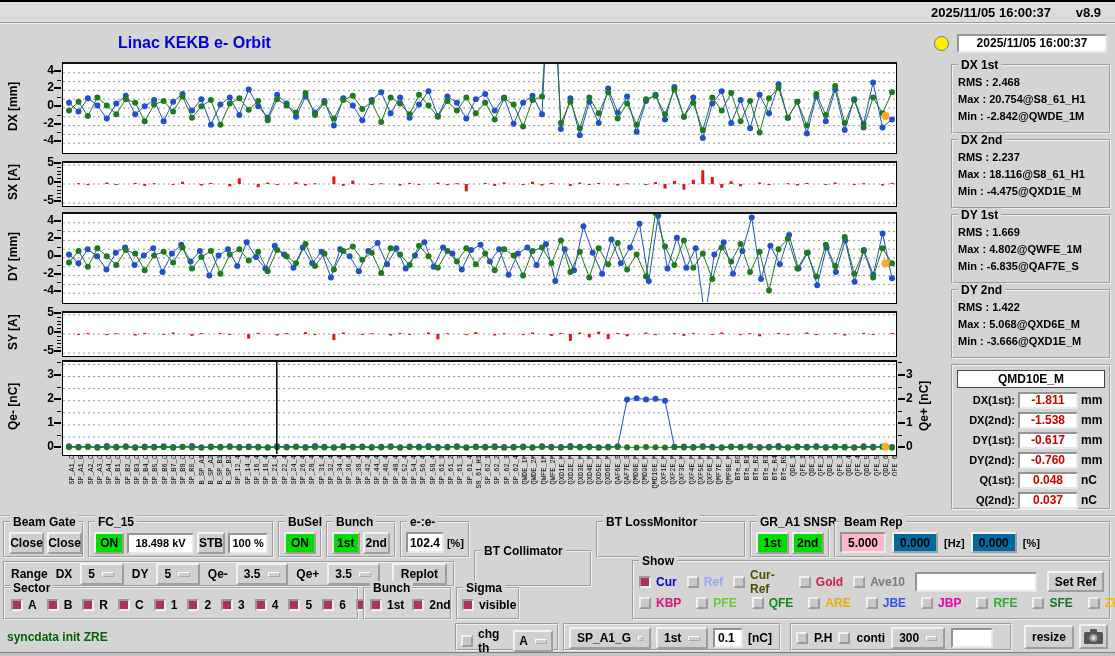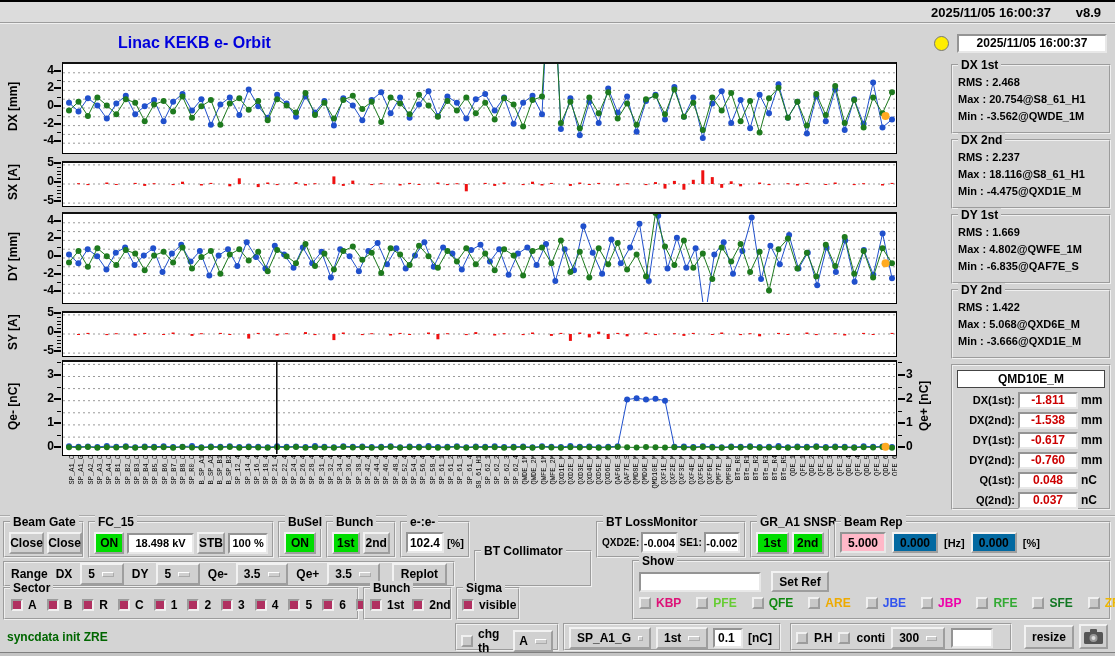--- a/index.html
+++ b/index.html
@@ -980,21 +980,21 @@
     <span class="xlab" style="left: 801.3px;">QDE_5</span>
     <span class="xlab" style="left: 810.5px;">QFE_5</span>
     <span class="xlab" style="left: 819.8px;">QDE_6</span>
     <span class="xlab" style="left: 829px;">QFE_6</span>
   </div>
 
 <div class="statbox" style="top:62px">
   <span class="glabel">DX 1st</span>
   <div>RMS : 2.468</div>
   <div>Max : 20.754@S8_61_H1</div>
-  <div>Min : -3.562@QWDE_1M</div>
+  <div>Min : -2.842@QWDE_1M</div>
 </div>
 <div class="statbox" style="top:137px">
   <span class="glabel">DX 2nd</span>
   <div>RMS : 2.237</div>
   <div>Max : 18.116@S8_61_H1</div>
   <div>Min : -4.475@QXD1E_M</div>
 </div>
 <div class="statbox" style="top:212px">
   <span class="glabel">DY 1st</span>
   <div>RMS : 1.669</div>
@@ -1078,26 +1078,20 @@
   <div class="grow">
     <div class="wfield" style="width:40px">102.4</div>
     <span class="lbl">[%]</span>
   </div>
 </div>
 <div class="group" style="left:474px;top:548px;width:118px;height:37px">
   <span class="glabel">BT Collimator</span>
 </div>
 <div class="group" style="left:596px;top:519px;width:150px;height:37px">
   <span class="glabel">BT LossMonitor</span>
-  <div class="grow" style="gap:2px">
-    <span class="lbl" style="font-size:10px">QXD2E:</span>
-    <div class="wfield" style="width:40px;font-size:11px">-0.004</div>
-    <span class="lbl" style="font-size:10px">SE1:</span>
-    <div class="wfield" style="width:40px;font-size:11px">-0.002</div>
-  </div>
 </div>
 <div class="group" style="left:750px;top:519px;width:80px;height:37px">
   <span class="glabel">GR_A1 SNSR</span>
   <div class="grow">
     <div class="btn gbtn" style="width:33px">1st</div>
     <div class="btn gbtn" style="width:33px">2nd</div>
   </div>
 </div>
 <div class="group" style="left:834px;top:519px;width:277px;height:37px">
   <span class="glabel">Beam Rep</span>
@@ -1133,20 +1127,42 @@
         <span>3.5</span>
         <span class="dash"></span>
       </div>
     <div class="btn" style="width:60px;margin-left:4px">Replot</div>
   </div>
 </div>
 
 <div class="group" style="left:632px;top:558px;width:479px;height:60px">
   <span class="glabel">Show</span>
   <div style="display:flex;align-items:center;gap:10px;padding:9px 5px 0 5px;height:30px">
+    <span id="show-row1" style="display:flex;align-items:center;gap:10px">
+        <span class="cbitem">
+          <span class="cb on"></span>
+          <span class="cbl" style="color: rgb(0, 0, 204);">Cur</span>
+        </span>
+        <span class="cbitem">
+          <span class="cb"></span>
+          <span class="cbl" style="color: rgb(150, 168, 240);">Ref</span>
+        </span>
+        <span class="cbitem">
+          <span class="cb"></span>
+          <span class="cbl" style="color: rgb(79, 79, 0);">Cur-Ref</span>
+        </span>
+        <span class="cbitem">
+          <span class="cb"></span>
+          <span class="cbl" style="color: rgb(204, 34, 68);">Gold</span>
+        </span>
+        <span class="cbitem">
+          <span class="cb"></span>
+          <span class="cbl" style="color: rgb(122, 122, 122);">Ave10</span>
+        </span>
+      </span>
     <input class="inp" style="width: 122px;" value="">
     <div class="btn" style="width:58px;height:21px">Set Ref</div>
   </div>
   <div id="show-row2" style="display:flex;align-items:flex-start;gap:15px;padding:4px 5px 0 5px">
       <span class="cbitem">
         <span class="cb"></span>
         <span class="cbl" style="color: rgb(221, 17, 119);">KBP</span>
       </span>
       <span class="cbitem">
         <span class="cb"></span>

